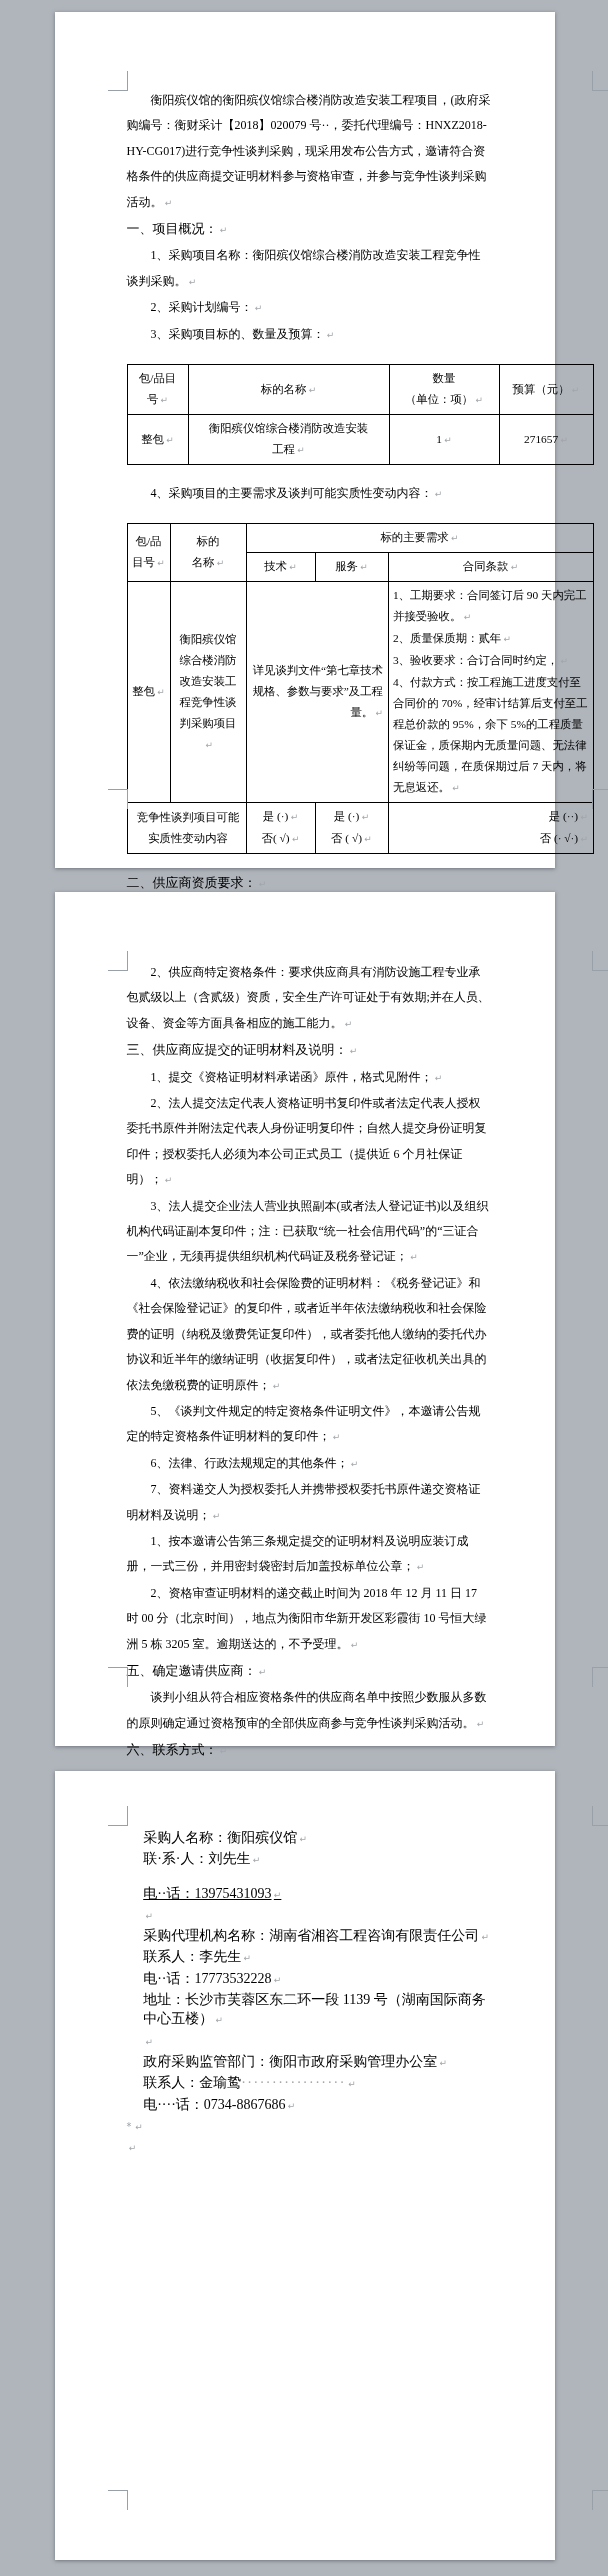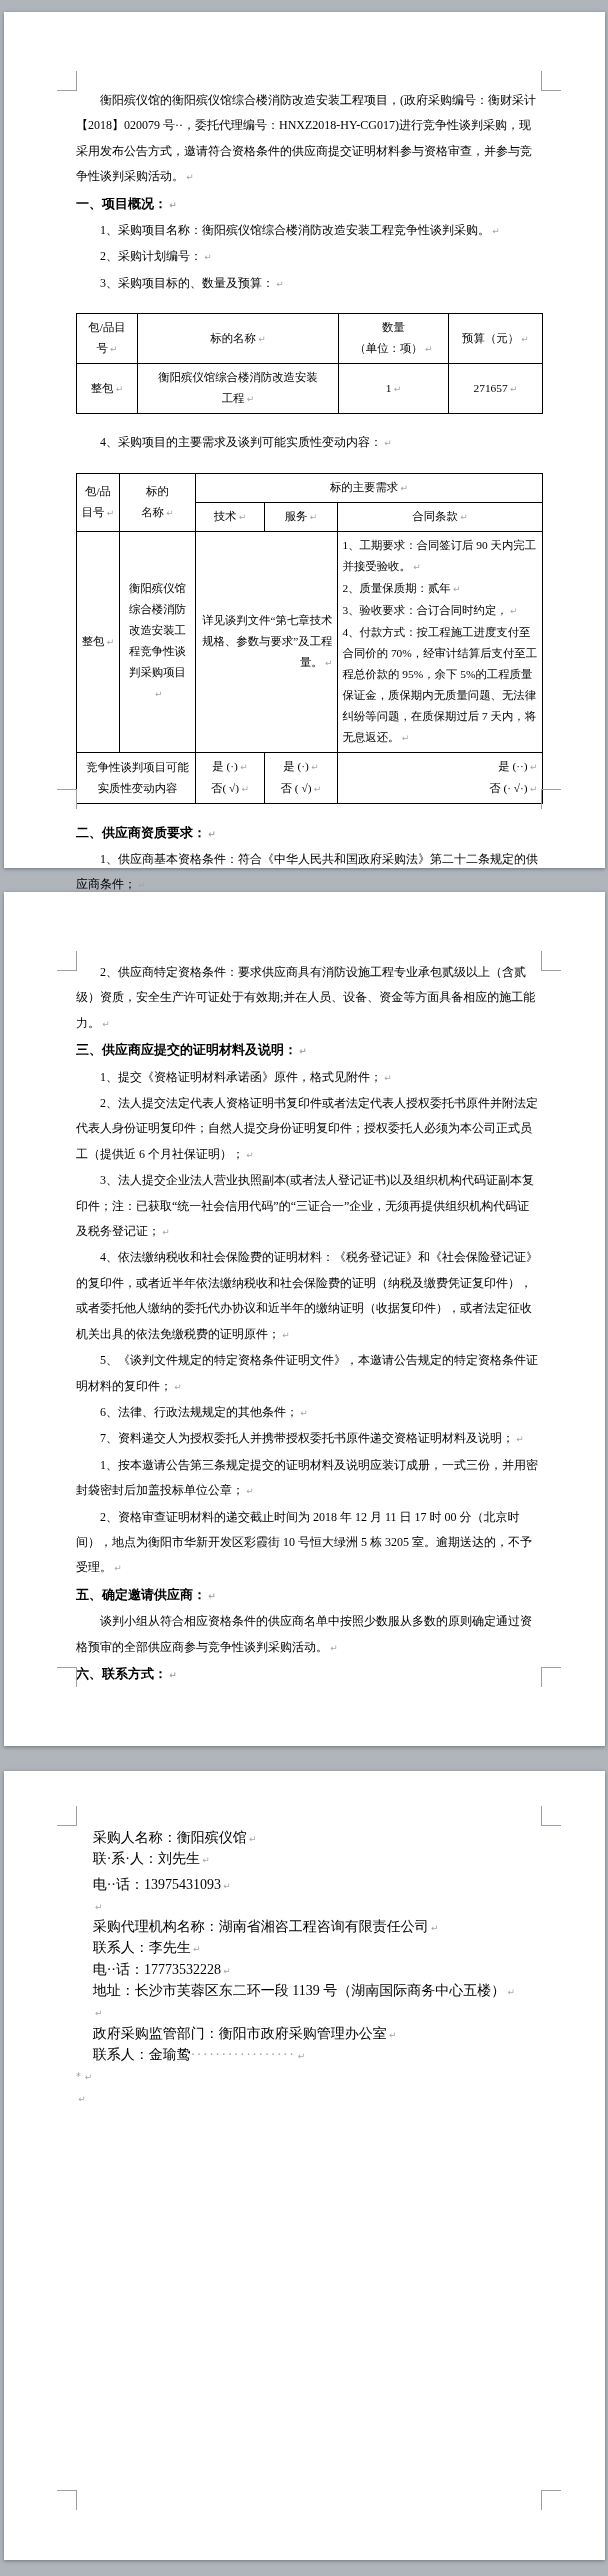--- a/index.html
+++ b/index.html
@@ -5,21 +5,21 @@
   html,body{margin:0;padding:0;}
   body{
     width:609px;
     background:#b0b4bb;
     font-family:"Liberation Serif","DejaVu Serif",serif;
     color:#000;
     -webkit-font-smoothing:antialiased;
   }
   .canvas{padding:12px 0 16px 0;}
   .page{
-    width:601px;
+    width:500px;
     margin:0 auto;
     background:#fff;
     position:relative;
     box-shadow:0 0.8px 3.8px rgba(60,65,75,.55);
     box-sizing:border-box;
   }
   .page1{height:856px;margin-bottom:24px;}
   .page2{height:854px;margin-bottom:25px;margin-top:18px;}
   .page3{height:789px;}
   .content{
@@ -32,21 +32,21 @@
   
   .mark{position:absolute;width:19px;height:19px;}
   .mark.tl{left:53px;top:59px;border-right:0.8px solid #9aa0a8;border-bottom:0.8px solid #9aa0a8;}
   .mark.tr{left:537px;top:59px;border-left:0.8px solid #9aa0a8;border-bottom:0.8px solid #9aa0a8;}
   .mark.bl{left:53px;bottom:59px;border-right:0.8px solid #9aa0a8;border-top:0.8px solid #9aa0a8;}
   .mark.br{left:537px;bottom:59px;border-left:0.8px solid #9aa0a8;border-top:0.8px solid #9aa0a8;}
   .page3 .mark.tl,.page3 .mark.tr{top:35px;}
   .page3 .mark.bl,.page3 .mark.br{bottom:50px;}
   
   .para{margin:0;text-indent:2em;}
-  .h{margin:0;font-family:"Liberation Sans","DejaVu Sans",sans-serif;font-weight:bold;font-size:13px;text-indent:0;}
+  .h{margin:0;font-family:"Liberation Sans","DejaVu Sans",sans-serif;font-weight:normal;font-size:13px;text-indent:0;}
   .pe::after{
     content:"↵";
     color:#a2a6ab;
     font-size:9px;
     font-family:"DejaVu Sans",sans-serif;
     padding-left:2.3px;
   }
   .starp::before{
     content:"*";
     color:#9aa0a8;
@@ -67,21 +67,21 @@
     word-break:break-all;
   }
   .pre{white-space:pre-line;}
   td.left,th.left{text-align:right;}
   .t2 td.contract{text-align:left;}
   .blk{display:block;}
   .footlbl{text-align:center;padding-left:7.6px;font-family:Liberation Serif, serif;}
   
   .cline{margin:0;padding-left:16.7px;text-indent:0;}
   .dots{color:#a2a6ab;letter-spacing:1.5px;}
-  .gap-top{margin-top:4px;}
+  .gap-top{margin-top:13px;text-decoration:underline;}
 </style>
 </head>
 <body>
 
 <div class="canvas">
 
   <div class="page page1">
     <div class="mark tl"></div>
     <div class="mark tr"></div>
     <div class="mark bl"></div>
@@ -209,19 +209,20 @@
       <p class="cline pe">联·系·人：刘先生</p>
       <p class="cline pe gap-top">电··话：13975431093</p>
       <p class="cline pe"></p>
       <p class="cline pe">采购代理机构名称：湖南省湘咨工程咨询有限责任公司</p>
       <p class="cline pe">联系人：李先生</p>
       <p class="cline pe">电··话：17773532228</p>
       <p class="cline pe">地址：长沙市芙蓉区东二环一段 1139 号（湖南国际商务中心五楼）</p>
       <p class="cline pe"></p>
       <p class="cline pe">政府采购监管部门：衡阳市政府采购管理办公室</p>
       <p class="cline pe"><span>联系人：金瑜鸷</span><span class="dots">·················</span></p>
+      <p class="cline pe">电····话：0734-8867686</p>
       <p class="cline pe starp" style="padding-left:0"></p>
       <p class="cline pe" style="padding-left:0"></p>
     </div>
   </div>
 
 </div>
 
 
 </body></html>

